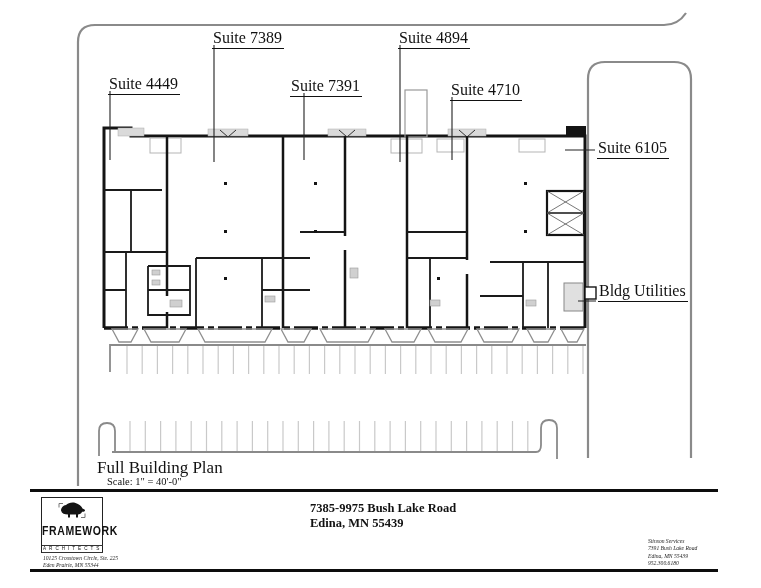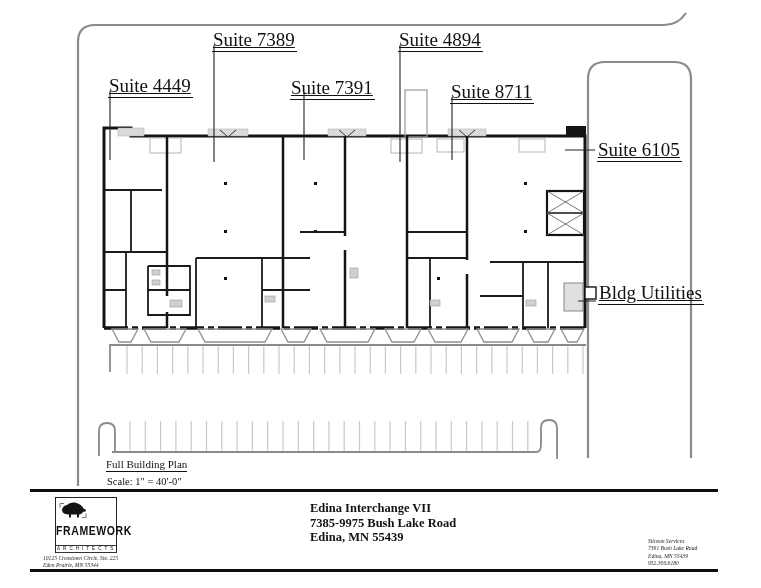--- a/index.html
+++ b/index.html
@@ -1,27 +1,27 @@
 <!DOCTYPE html>
 <html><head>
 <meta charset="utf-8">
 <style>
   html,body{margin:0;padding:0;background:#fff;}
   .sheet{position:relative;width:761px;height:588px;background:#ffffff;
          font-family:"Liberation Serif",serif;color:#111;overflow:hidden;}
   svg{position:absolute;left:0;top:0;}
-  .suite-label{position:absolute;font-size:19px;line-height:1.05;color:#111;
-               border-bottom:1.2px solid #111;padding:0 2px 1px 1px;white-space:nowrap;text-decoration:underline;}
-  .view-title{position:absolute;left:106px;top:458px;font-size:11px;
-              border-bottom:1.4px solid #111;padding-bottom:1px;white-space:nowrap;}
+  .suite-label{position:absolute;font-size:16px;line-height:1.05;color:#111;
+               border-bottom:1.2px solid #111;padding:0 2px 1px 1px;white-space:nowrap;}
+  .view-title{position:absolute;left:97px;top:458px;font-size:17px;
+              border-bottom:1.4px solid #111;padding-bottom:12px;white-space:nowrap;}
   .view-scale{position:absolute;left:107px;top:476px;font-size:10.5px;white-space:nowrap;}
   .rule{position:absolute;left:30px;width:688px;height:3px;background:#0d0d0d;}
   .rule-top{top:489px;} .rule-bottom{top:569px;}
-  .logo-box{position:absolute;left:55px;top:497px;width:62px;height:56px;
-            border:1.3px solid #222;box-sizing:border-box;}
+  .logo-box{position:absolute;left:41px;top:497px;width:62px;height:56px;
+            border:1.3px solid #222;box-sizing:border-box;text-align:center;}
   .logo-name{font-family:"Liberation Sans",sans-serif;font-weight:700;font-size:10.5px;
              letter-spacing:.6px;line-height:1;margin-top:1px;transform:scaleY(1.15);}
   .logo-sub{font-family:"Liberation Sans",sans-serif;font-size:4.6px;letter-spacing:3px;
             line-height:1;margin-top:1.5px;border-top:.6px solid #333;border-bottom:.6px solid #333;
             display:inline-block;padding:.7px 1px;}
   .arch-address{position:absolute;left:43px;top:555px;font-size:5.6px;font-style:italic;
                 line-height:1.3;color:#222;white-space:nowrap;}
   .project-text{position:absolute;left:310px;top:501px;font-weight:700;font-size:12.5px;
                 line-height:1.16;white-space:nowrap;}
   .contractor-text{position:absolute;left:648px;top:538px;font-size:5.6px;font-style:italic;
@@ -186,21 +186,21 @@
 
     <g stroke="#222" fill="none" stroke-width="1.1">
       <path d="M110 91V160M214 45V162M304 93V160M400 45V162M452 97V160M565 150H595M578 301H596"></path>
     </g>
   </svg>
 
   <div class="suite-label" style="left:108px;top:76px">Suite 4449</div>
   <div class="suite-label" style="left:212px;top:30px">Suite 7389</div>
   <div class="suite-label" style="left:290px;top:78px">Suite 7391</div>
   <div class="suite-label" style="left:398px;top:30px">Suite 4894</div>
-  <div class="suite-label" style="left:450px;top:82px">Suite 8711</div>
+  <div class="suite-label" style="left:450px;top:82px">Suite 4710</div>
   <div class="suite-label" style="left:597px;top:140px">Suite 6105</div>
   <div class="suite-label" style="left:598px;top:283px">Bldg Utilities</div>
 
   <div class="view-title">Full Building Plan</div>
   <div class="view-scale">Scale: 1" = 40'-0"</div>
 
   <div class="rule rule-top"></div>
   <div class="rule rule-bottom"></div>
 
   <div class="logo-box">
@@ -211,21 +211,20 @@
     <div class="logo-name">FRAMEWORK</div>
     <div class="logo-sub">ARCHITECTS</div>
   </div>
 
   <div class="arch-address">
     <div>10125 Crosstown Circle, Ste. 225</div>
     <div>Eden Prairie, MN 55344</div>
   </div>
 
   <div class="project-text">
-    <div>Edina Interchange VII</div>
     <div>7385-9975 Bush Lake Road</div>
     <div>Edina, MN 55439</div>
   </div>
 
   <div class="contractor-text">
     <div>Stinson Services</div>
     <div>7391 Bush Lake Road</div>
     <div>Edina, MN 55439</div>
     <div>952.300.6180</div>
   </div>

